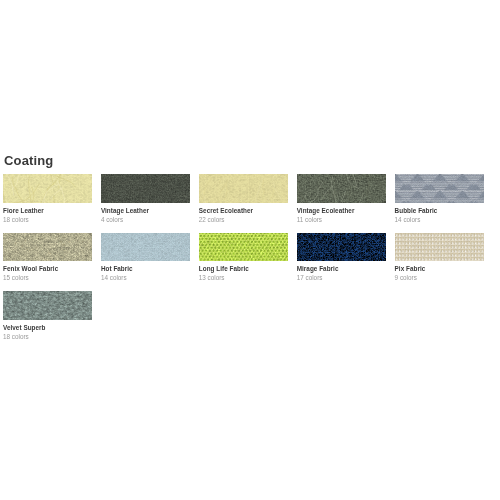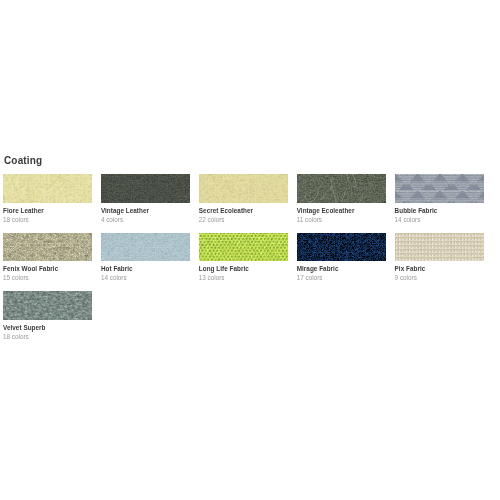--- a/index.html
+++ b/index.html
@@ -1,19 +1,19 @@
 <!DOCTYPE html>
 <html><head>
 <meta charset="utf-8">
 <title>Coating</title>
 <style>
   html,body{margin:0;padding:0;background:#ffffff;width:500px;height:500px;overflow:hidden;}
   body{font-family:"Liberation Sans",sans-serif;}
   .page{position:relative;width:500px;height:500px;background:#ffffff;}
-  .section-title{position:absolute;left:4px;top:156px;font-size:10px;font-weight:bold;color:#3a3a3a;letter-spacing:0.15px;line-height:10px;}
+  .section-title{position:absolute;left:4px;top:156px;font-size:13px;font-weight:bold;color:#3a3a3a;letter-spacing:0.15px;line-height:10px;}
   .grid{position:absolute;left:3px;top:174px;width:492px;height:200px;}
   .card{position:absolute;width:89px;}
   .swatch{width:89px;height:28.6px;display:block;}
   .name{font-size:6.35px;font-weight:bold;color:#3a3a3a;margin-top:4px;line-height:8px;white-space:nowrap;letter-spacing:0.04px;}
   .count{font-size:6.35px;color:#9b9b9b;line-height:8px;margin-top:1px;white-space:nowrap;}
 </style>
 </head>
 <body>
 
 <div class="page">

